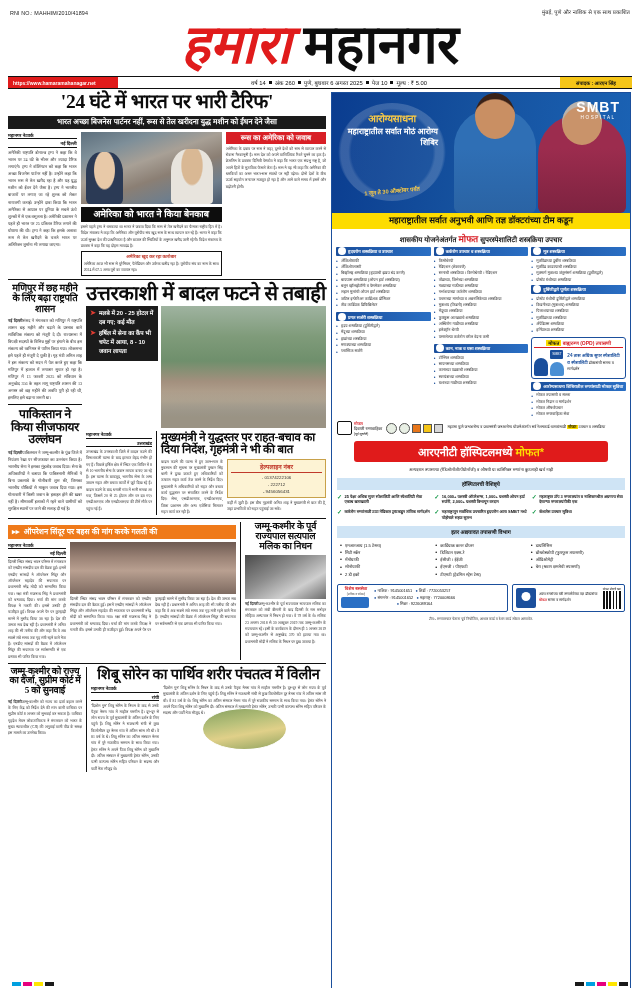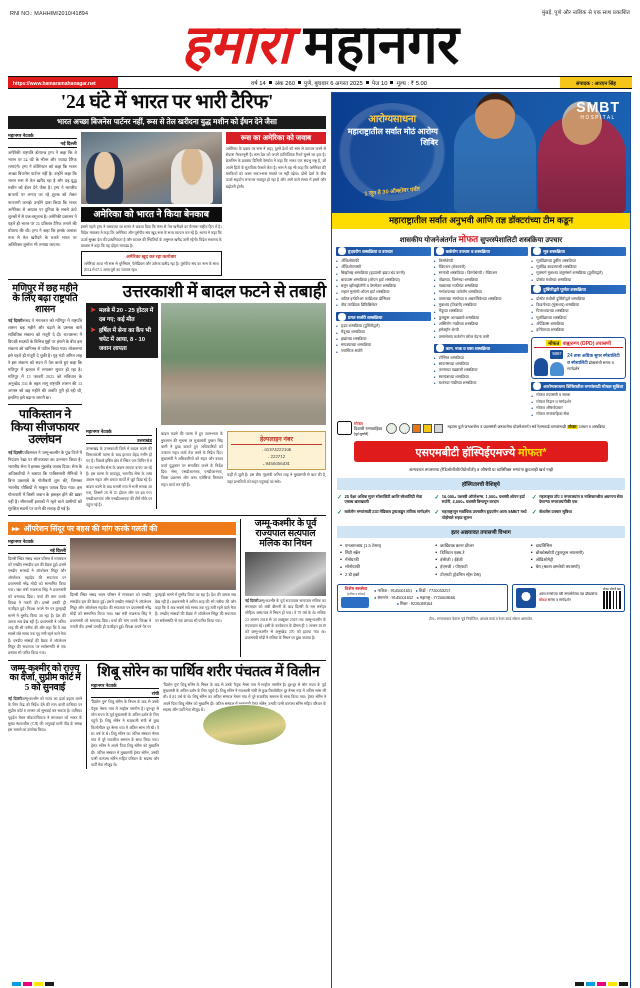--- a/index.html
+++ b/index.html
@@ -264,21 +264,21 @@
       <div class="story-grid">
         <div style="width:74px">
           <div class="sec-head-black" style="font-size:9.6px">मणिपुर में छह महीने के लिए बढ़ा राष्ट्रपति शासन</div>
           <div class="body-txt" style="margin-top:3px"><span style="font-weight:bold">नई दिल्ली</span><span>संसद ने मंगलवार को मणिपुर में राष्ट्रपति शासन छह महीने और बढ़ाने के प्रस्ताव वाले सांविधिक संकल्प को मंजूरी दे दी। राज्यसभा में विपक्षी सदस्यों के विभिन्न मुद्दों पर हंगामे के बीच इस संकल्प को ध्वनिमत से पारित किया गया। लोकसभा इसे पहले ही मंजूरी दे चुकी है। गृह मंत्री अमित शाह ने इस संकल्प को सदन में पेश करते हुए कहा कि मणिपुर में हालात में लगातार सुधार हो रहा है। मणिपुर में 13 फरवरी 2025 को संविधान के अनुच्छेद 356 के तहत लागू राष्ट्रपति शासन की 13 अगस्त को छह महीने की अवधि पूरी हो रही थी, इसलिए इसे बढ़ाना जरूरी था।</span></div>
           <div class="hr-thin"></div>
           <div class="sec-head-black" style="font-size:12px">पाकिस्तान ने किया सीजफायर उल्लंघन</div>
           <div class="body-txt" style="margin-top:3px"><span style="font-weight:bold">नई दिल्ली</span><span>पाकिस्तान ने जम्मू-कश्मीर के पुंछ जिले में नियंत्रण रेखा पर सीजफायर का उल्लंघन किया है। भारतीय सेना ने इसका मुंहतोड़ जवाब दिया। सेना के अधिकारियों ने बताया कि पाकिस्तानी सैनिकों ने बिना उकसावे के गोलीबारी शुरू की, जिसका भारतीय चौकियों से माकूल जवाब दिया गया। इस गोलाबारी में किसी जवान के हताहत होने की खबर नहीं है। सीमावर्ती इलाकों में रहने वाले ग्रामीणों को सुरक्षित स्थानों पर जाने की सलाह दी गई है।</span></div>
         </div>
 
         <div style="width:240px">
-          <div class="sec-head-black" style="font-size:17px;text-align:right">उत्तरकाशी में बादल फटने से तबाही</div>
+          <div class="sec-head-black" style="font-size:20px;text-align:center">उत्तरकाशी में बादल फटने से तबाही</div>
           <div style="display:flex;gap:3px;margin-top:2px">
             <div style="width:72px">
               <div class="bullet-box">
                 <div class="bl">
                   <span class="arrow">➤</span>
                   <span>मलबे में 20 - 25 होटल में दब गए; कई मौत</span>
                 </div>
                 <div class="bl">
                   <span class="arrow">➤</span>
                   <span>हर्षिल में सेना का कैंप भी चपेट में आया, 8 - 10 जवान लापता</span>
@@ -290,20 +290,21 @@
             </div>
           </div>
 
           <div style="display:flex;gap:4px;margin-top:3px">
             <div style="width:66px">
               <div class="byline">महानगर नेटवर्क</div>
               <div class="byline-right">उत्तराखंड</div>
               <div class="body-txt tiny">उत्तराखंड के उत्तरकाशी जिले में बादल फटने की विनाशकारी घटना के बाद हालात बेहद गंभीर हो गए हैं। पिछले हर्षिल क्षेत्र में स्थित एक शिविर में 8 से 10 भारतीय सेना के जवान लापता बताए जा रहे हैं। इस घटना के बावजूद, भारतीय सेना के अन्य जवान राहत और बचाव कार्यों में जुटे दिख रहे हैं। बादल फटने के बाद धराली गांव में भारी मलबा आ गया, जिसमें 20 से 25 होटल और घर दब गए। एनडीआरएफ और एसडीआरएफ की टीमें मौके पर पहुंच गई हैं।</div>
             </div>
             <div style="flex:1;border-left:.7px solid #111;padding-left:4px">
+              <div class="sec-head-black" style="font-size:11.5px;text-align:left">मुख्यमंत्री ने युद्धस्तर पर राहत-बचाव का दिया निर्देश, गृहमंत्री ने भी की बात</div>
               <div style="display:flex;gap:4px;margin-top:3px">
                 <div style="width:62px">
                   <div class="body-txt tiny">बादल फटने की घटना में हुए जान-माल के नुकसान की सूचना पर मुख्यमंत्री पुष्कर सिंह धामी ने दुःख जताते हुए अधिकारियों को तत्काल राहत कार्य तेज करने के निर्देश दिए। मुख्यमंत्री ने अधिकारियों को राहत और बचाव कार्य युद्धस्तर पर संचालित करने के निर्देश दिए। सेना, एसडीआरएफ, एनडीआरएफ, जिला प्रशासन और अन्य एजेंसियां मिलकर राहत कार्य कर रही हैं।</div>
                 </div>
                 <div style="flex:1">
                   <div class="helpbox">
                     <div class="helpbox-t">हेल्पलाइन नंबर</div>
                     <div class="helpbox-n">- 01374222106</div>
                     <div class="helpbox-n">- 222712</div>
                     <div class="helpbox-n">- 9456056431</div>
@@ -500,21 +501,21 @@
           </div>
           <div class="free-txt">
             <span>महात्मा फुले जनआरोग्य व प्रधानमंत्री जनआरोग्य योजनेअंतर्गत सर्व रेशनकार्ड धारकांसाठी</span>
             <span class="yh">मोफत</span>
             <span>उपचार व शस्त्रक्रिया</span>
           </div>
         </div>
 
 
         <div class="ad-redpill">
-          <span>एसएमबीटी हॉस्पिईएमज्ये</span>
+          <span>आरएनीटी हॉस्पिटलमध्ये</span>
           <span class="y">मोफत*</span>
         </div>
 
         <div class="ad-note">अल्पदरात तपासण्या (रेडिओलॉजी/पॅथोलॉजी) व औषधी या व्यतिरिक्त रुग्णांना कुठलाही खर्च नाही</div>
 
         <div class="feat-bar">हॉस्पिटलची वैशिष्ट्ये</div>
 
         <div class="chk-grid">
           <div class="chk">
             <span class="tick">✓</span>

